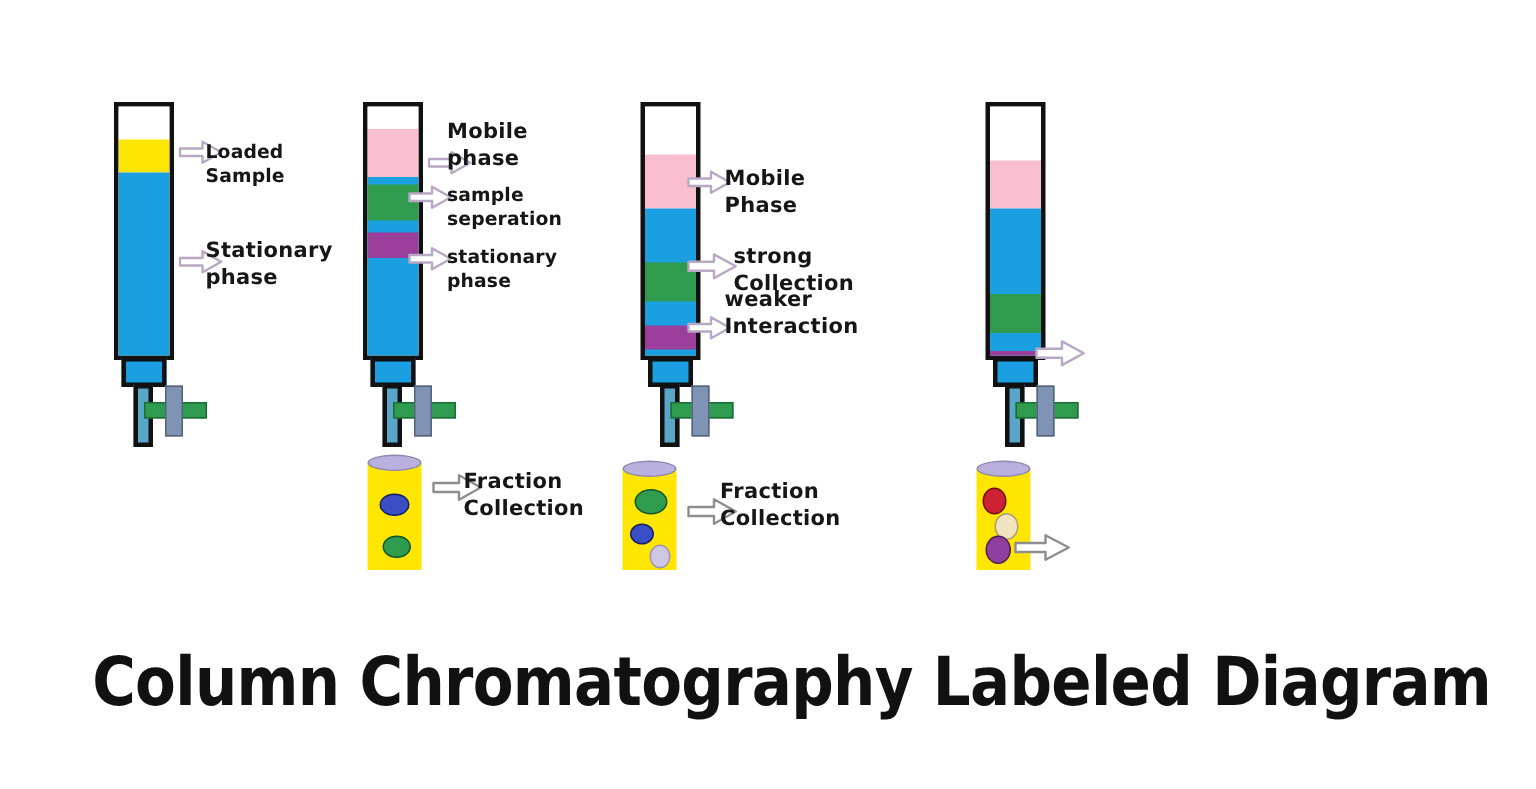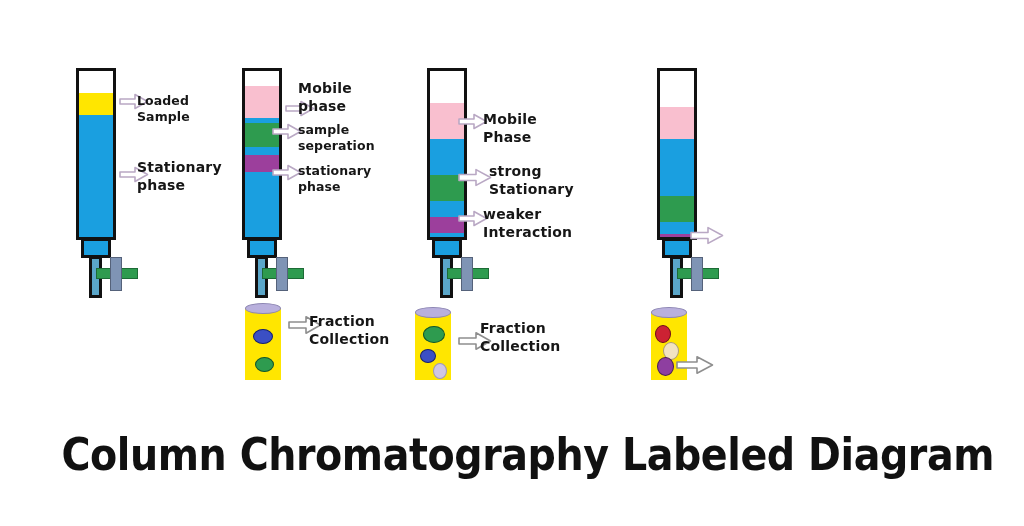--- a/index.html
+++ b/index.html
@@ -237,28 +237,28 @@
   </div>
   <div class="label strong" style="left:483px; top:111px;">Mobile
 Phase</div>
 
   <div class="arrow" style="left:458px; top:168px;">
     <svg width="34" height="19" viewBox="0 0 34 19" aria-hidden="true">
       <path d="M1 6.5 L18 6.5 L18 1.6 L32.5 9.5 L18 17.4 L18 12.5 L1 12.5 Z" fill="#ffffff" stroke="#b9a8c4" stroke-width="1.6" stroke-linejoin="round"></path>
     </svg>
   </div>
   <div class="label strong" style="left:489px; top:163px;">strong
-Stationary</div>
+Collection</div>
 
   <div class="arrow" style="left:458px; top:210px;">
     <svg width="30" height="17" viewBox="0 0 30 17" aria-hidden="true">
       <path d="M1 6 L16 6 L16 1.5 L28.5 8.5 L16 15.5 L16 11 L1 11 Z" fill="#ffffff" stroke="#b9a8c4" stroke-width="1.6" stroke-linejoin="round"></path>
     </svg>
   </div>
-  <div class="label strong" style="left:483px; top:206px;">weaker
+  <div class="label strong" style="left:483px; top:192px;">weaker
 Interaction</div>
 
   <div class="vial" style="left:415px; top:312px; height:68px;">
     <div class="vial-lip"></div>
     <div class="blob" style="left:8px; top:14px; width:22px; height:17px; background:#2e9b4f; border:1.5px solid #12552a;"></div>
     <div class="blob" style="left:5px; top:37px; width:16px; height:14px; background:#3b4fc4; border:1.5px solid #16206e;"></div>
     <div class="blob" style="left:18px; top:51px; width:14px; height:16px; background:#cfc6e3; border:1.5px solid #9e96b8;"></div>
   </div>
   <div class="arrow" style="left:458px; top:331px;">
     <svg width="34" height="20" viewBox="0 0 34 20" aria-hidden="true">

